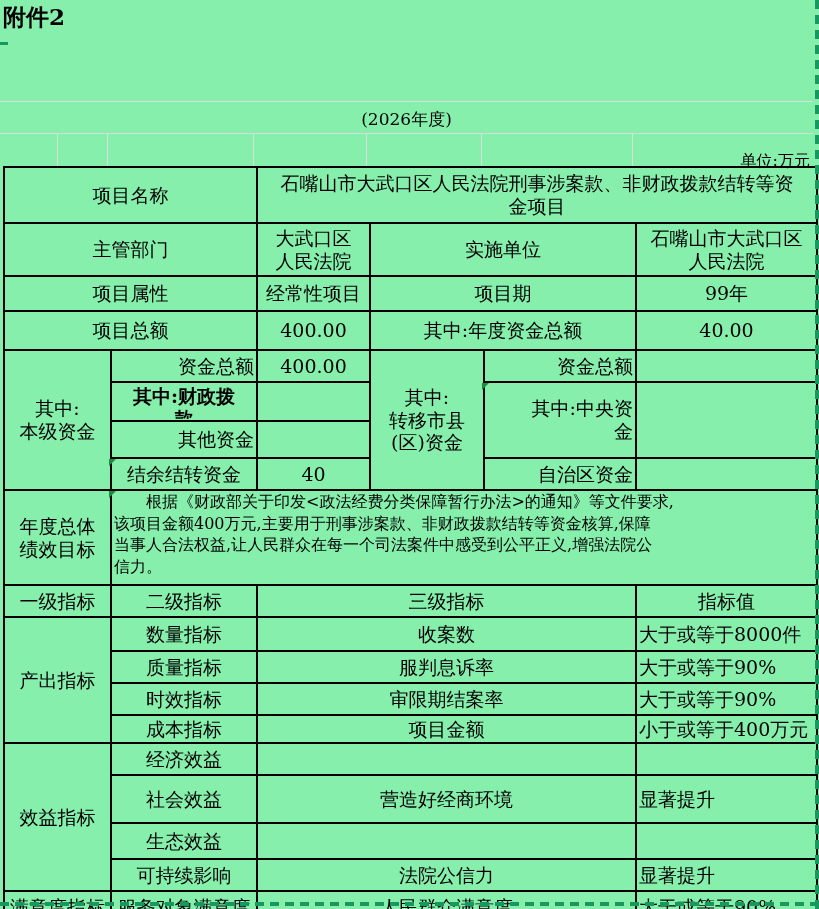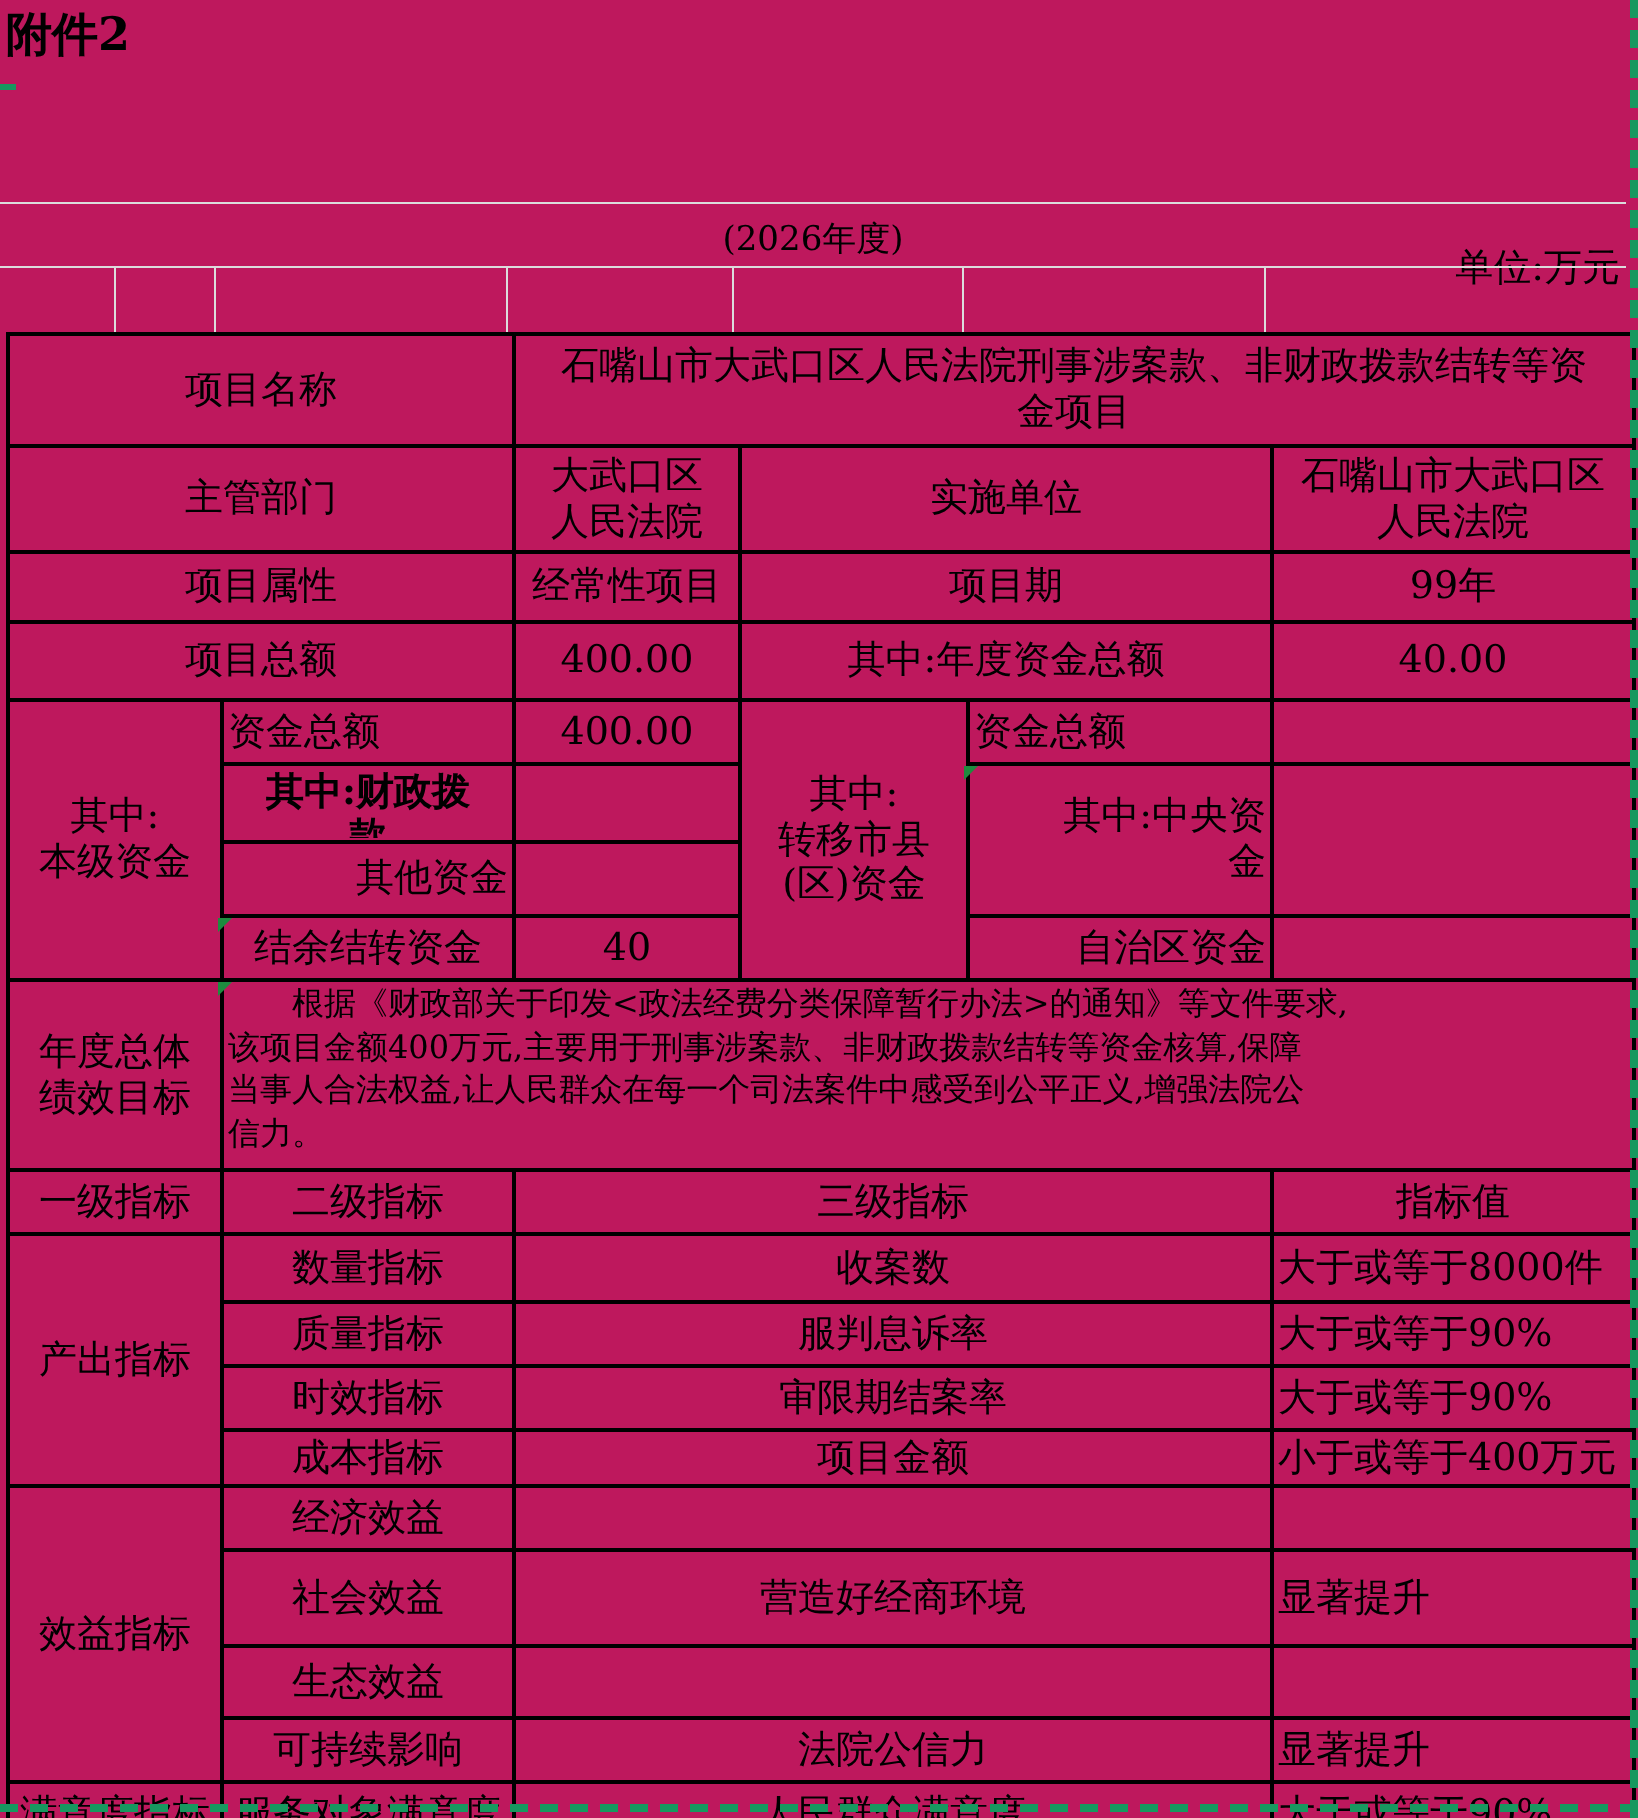--- a/index.html
+++ b/index.html
@@ -1,30 +1,30 @@
 <!DOCTYPE html>
 <html><head>
 <meta charset="utf-8">
 <style>
   html,body{margin:0;padding:0;background:#fff;}
-  .screen{position:relative;width:819px;height:909px;background:#be185d;overflow:hidden;
+  .screen{position:relative;width:819px;height:909px;background:#86efac;overflow:hidden;
           font-family:"DejaVu Serif","Liberation Serif",serif;color:#000;}
   .attachment{position:absolute;left:3px;top:2px;font-size:23px;font-weight:700;}
   .title{position:absolute;left:0;top:40px;width:813px;text-align:center;font-size:28px;font-weight:700;letter-spacing:1px;}
   .subtitle{position:absolute;left:0;top:108px;width:813px;text-align:center;font-size:17px;}
-  .unitnote{position:absolute;top:121px;right:9px;font-size:19px;}
+  .unitnote{position:absolute;top:151px;right:9px;font-size:16px;}
   
   .gl-h{position:absolute;left:0;width:813px;height:1px;background:#dcdcdc;}
   .gl-v{position:absolute;top:134px;height:32px;width:1px;background:#dcdcdc;}
   
   table.main{position:absolute;left:3px;top:166px;width:813px;border-collapse:collapse;table-layout:fixed;}
   table.main td,table.main th{border:2px solid #000;padding:0 2px;overflow:hidden;font-size:19px;line-height:1.2;vertical-align:middle;font-weight:400;}
   .lbl{font-weight:700;text-align:center;}
   .ctr{text-align:center;}
-  .lft{text-align:left;}
+  .lft{text-align:right;}
   .rgt{text-align:right;}
   .pre{white-space:pre-line;}
   .clip2{height:34px;overflow:hidden;line-height:22px;white-space:pre-line;text-align:center;font-weight:700;}
   .goalcell{vertical-align:top !important;}
   .goaltxt{height:92px;overflow:hidden;white-space:pre-line;text-align:left;font-size:16px;line-height:21.5px;}
   .num{text-align:center;}
   .ival{text-align:left;border-radius:12px;}
   
   .marq-v{position:absolute;top:0;left:815px;width:4px;height:909px;
           background:repeating-linear-gradient(180deg,#17985f 0 9px,rgba(0,0,0,0) 9px 15px);}

